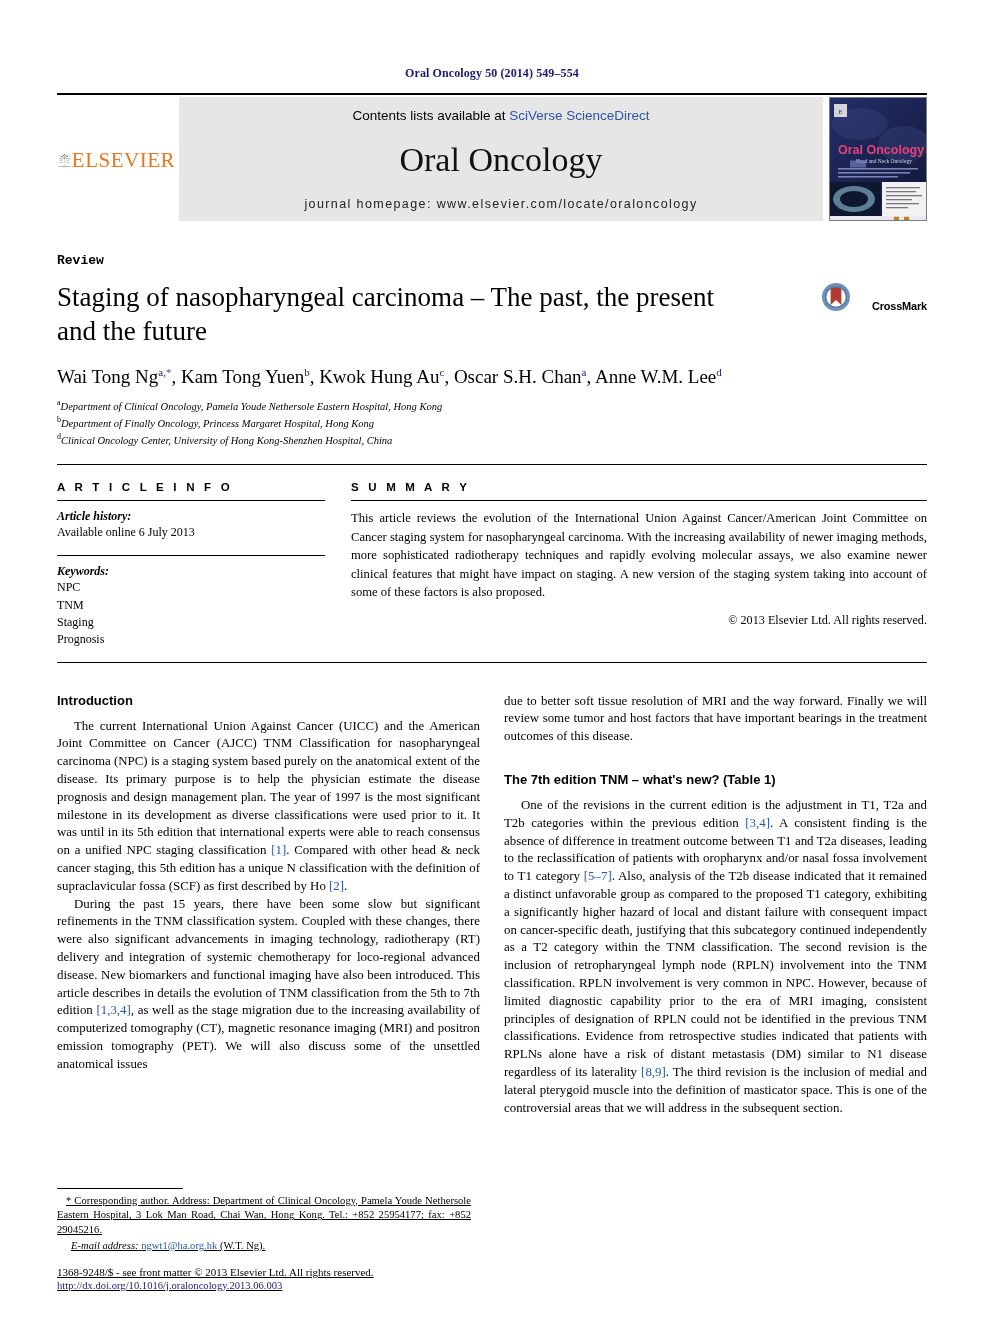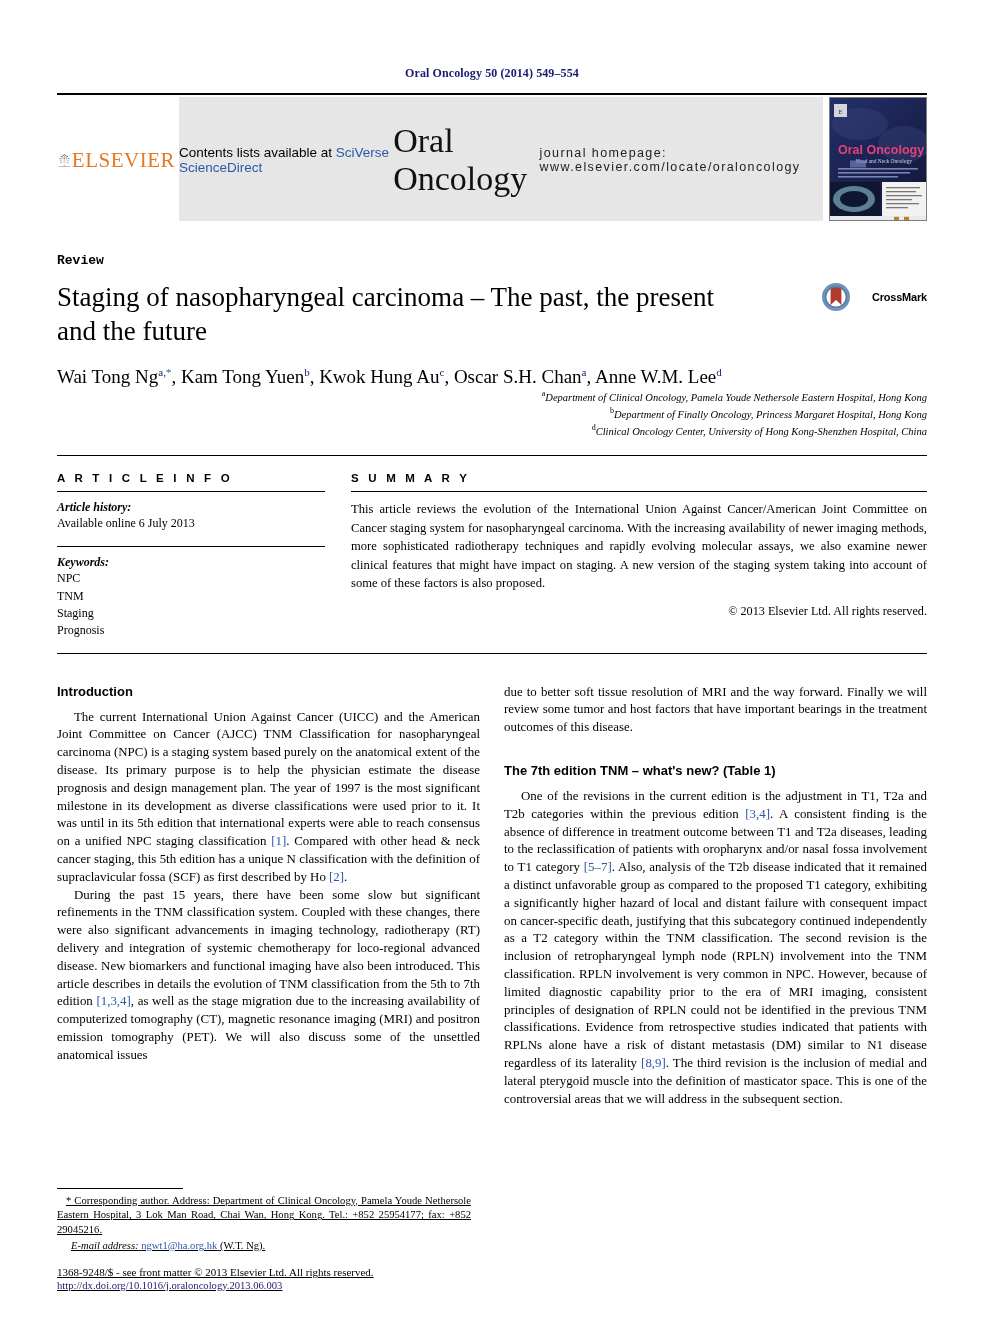--- a/index.html
+++ b/index.html
@@ -59,21 +59,21 @@
     font-size: 21px;
     letter-spacing: 0.5px;
     color: #E87722;
     font-weight: normal;
     margin-top: 1px;
   }
   .masthead-center {
     flex: 1 1 auto;
     background: #e6e6e6;
     display: flex;
-    flex-direction: row;
+    flex-direction: column;
     align-items: center;
     justify-content: space-between;
     padding: 11px 0 10px 0;
     margin: 0 6px 0 4px;
   }
   .contents-line {
     font-family: "Liberation Sans", sans-serif;
     font-size: 13.5px;
     color: #000;
   }
@@ -117,43 +117,43 @@
     font-family: "Liberation Serif", serif;
     font-size: 27px;
     line-height: 1.26;
     margin-top: 12px;
     max-width: 690px;
     font-weight: normal;
   }
   .crossmark {
     margin-top: 14px;
     display: flex;
-    align-items: center;
+    align-items: flex-end;
     gap: 21px;
     flex: 0 0 auto;
   }
   .crossmark-label {
     font-family: "Liberation Sans", sans-serif;
     font-size: 11px;
     font-weight: bold;
     letter-spacing: -0.2px;
   }
   .authors {
     margin-top: 18px;
     font-family: "Liberation Serif", serif;
     font-size: 19px;
   }
   .authors sup { font-size: 11px; color:#1a1a6e; }
   .authors sup.star { color:#2b57a6; }
   .affiliations {
+    margin-top: 9px;
     font-family: "Liberation Serif", serif;
     font-style: italic;
     font-size: 10.5px;
     line-height: 1.48;
-    text-align: right;
   }
   .affiliations sup { font-style: normal; font-size:8px; }
 
   
   .info-rule-top {
     border-top: 1.5px solid #000;
     margin-top: 16px;
   }
   .info-block {
     display: flex;

